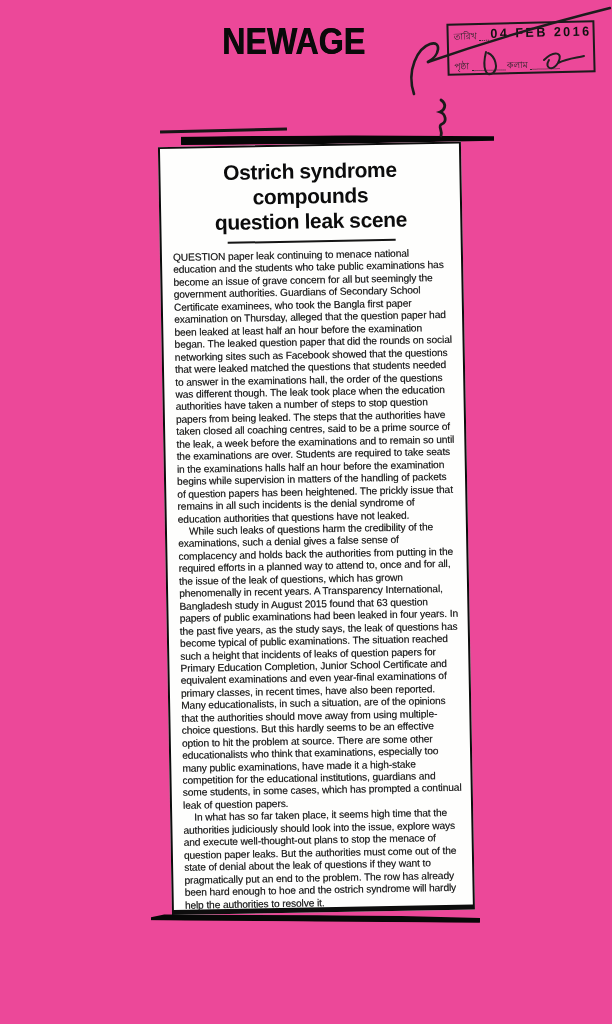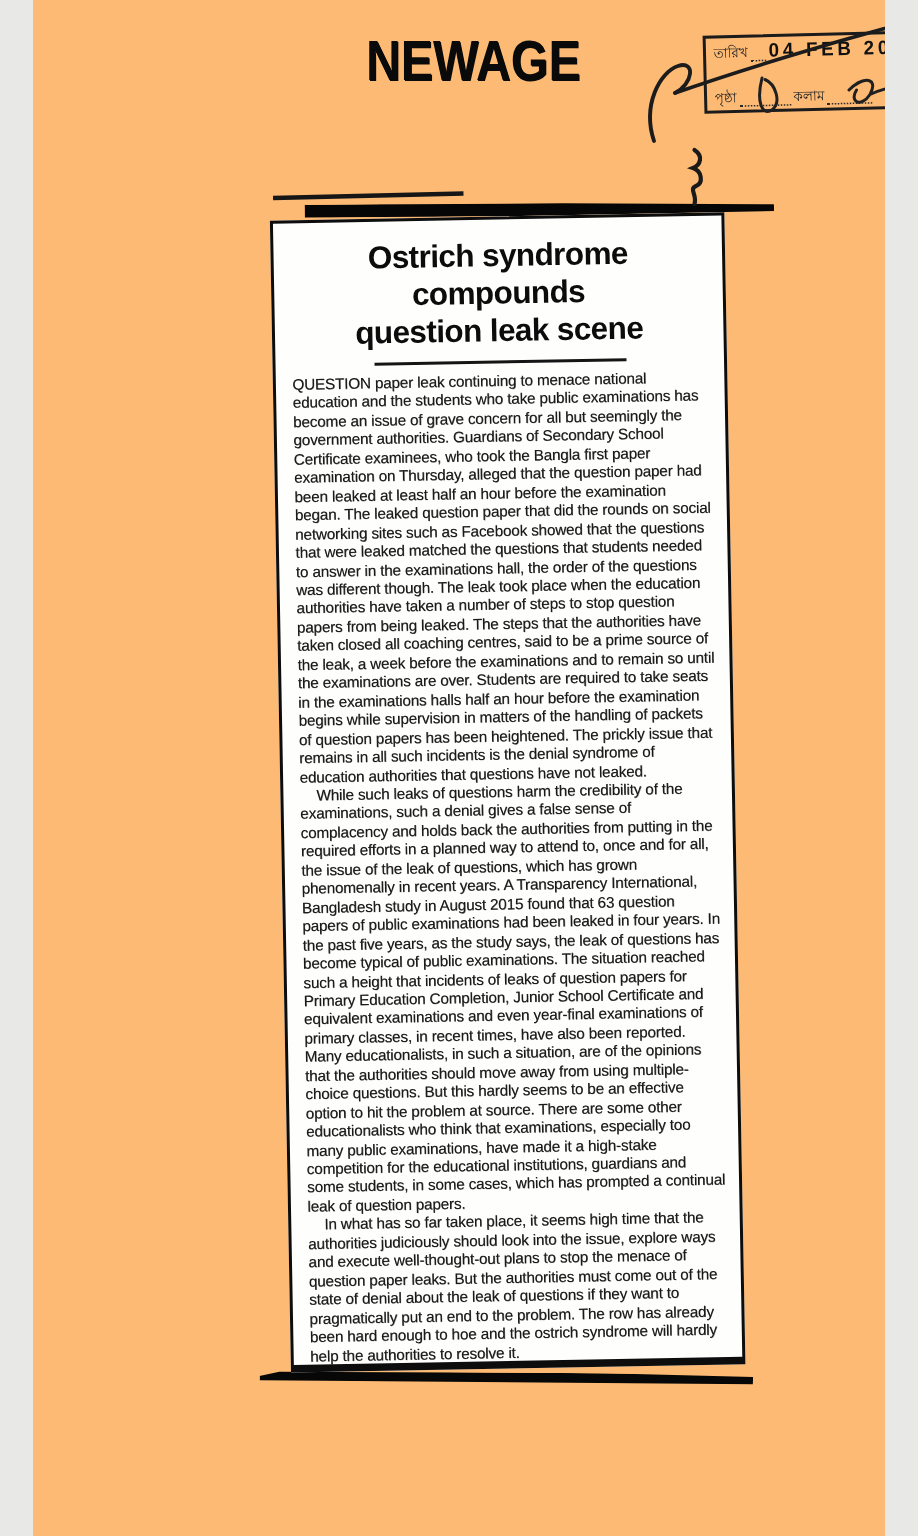--- a/index.html
+++ b/index.html
@@ -1,17 +1,17 @@
 <!DOCTYPE html>
 <html><head>
 <meta charset="utf-8">
 <style>
   html,body{margin:0;padding:0;background:#e8e8e6;}
   .canvas{
-    position:relative;width:568px;height:1024px;background:#fdba74;
+    position:relative;width:612px;height:1024px;background:#ec4899;
     overflow:hidden;font-family:"Liberation Sans",sans-serif;color:#141414;
     margin:0 auto;
   }
   
   .masthead{
     position:absolute;left:222px;top:20px;
     font-size:37px;font-weight:bold;color:#0a0a0a;
     letter-spacing:0px;transform:scaleX(0.87) scaleY(1.02);transform-origin:left top;
     text-shadow:0.6px 0.4px 0 #0a0a0a;
   }

